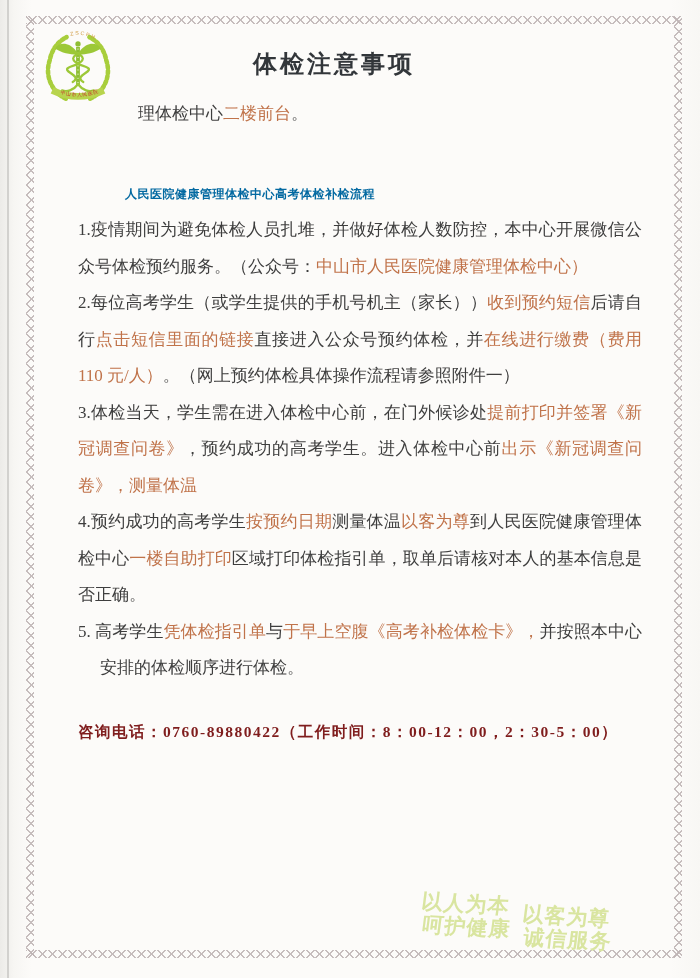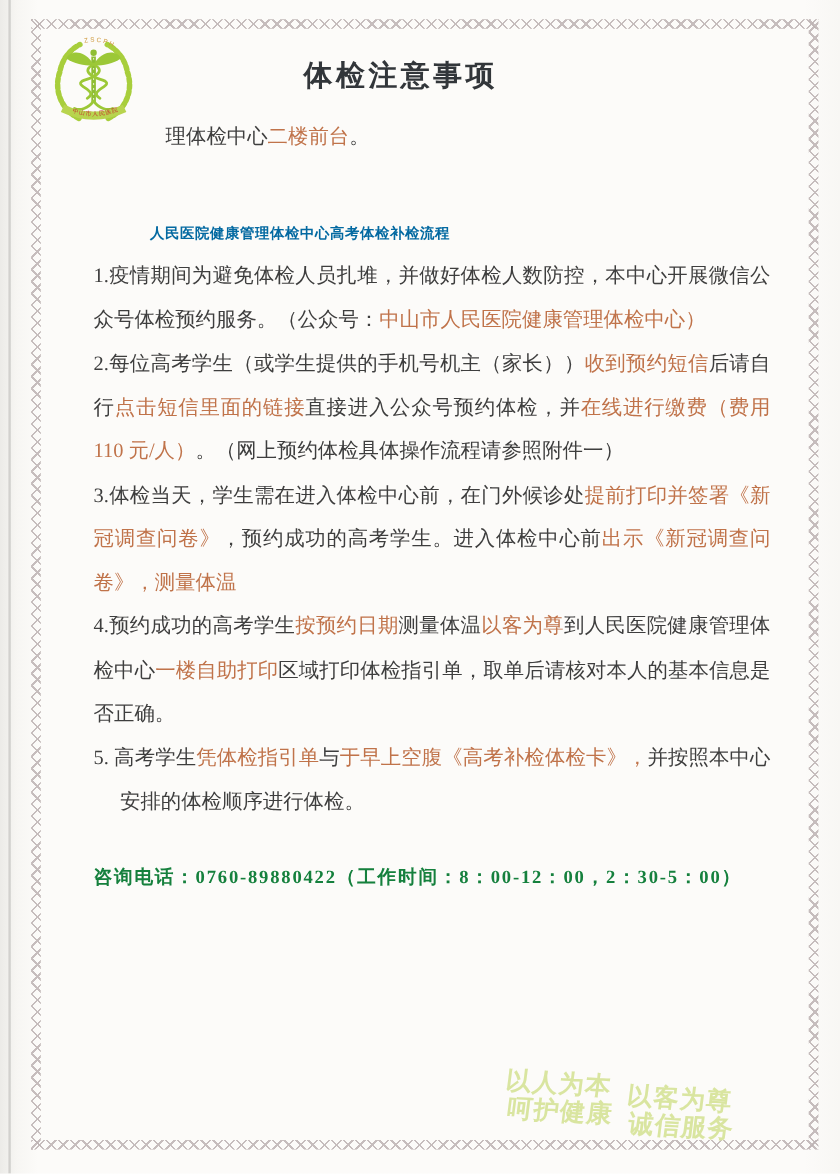--- a/index.html
+++ b/index.html
@@ -42,21 +42,21 @@
   .para{margin:0;}
   .para .accent{color:#c0734a;}
   .intro{text-indent:60px;margin-bottom:43px;}
   .heading{
     font-weight:bold;text-indent:47px;font-size:12px;color:#0369a1;
     font-family:"Liberation Sans", sans-serif;letter-spacing:.5px;
   }
   .item-hanging{padding-left:22px;text-indent:-22px;}
   .phone-line{
     margin-top:33px;font-weight:bold;font-size:15.5px;letter-spacing:1.5px;
-    color:#15803d;text-align:left;line-height:24px;
+    color:#7f1d1d;text-align:left;line-height:24px;
   }
 
   .watermark{
     position:absolute;left:420px;top:897px;width:240px;
     transform:rotate(3.2deg) skewX(-4deg);
     color:#d9e5a0;font-weight:bold;font-size:21px;letter-spacing:1px;
     line-height:22px;font-family:"Liberation Sans", sans-serif;white-space:nowrap;
   }
   .watermark .shift{position:relative;top:7px;margin-left:14px;}
   .watermark .row2{margin-top:1px;margin-left:4px;}

